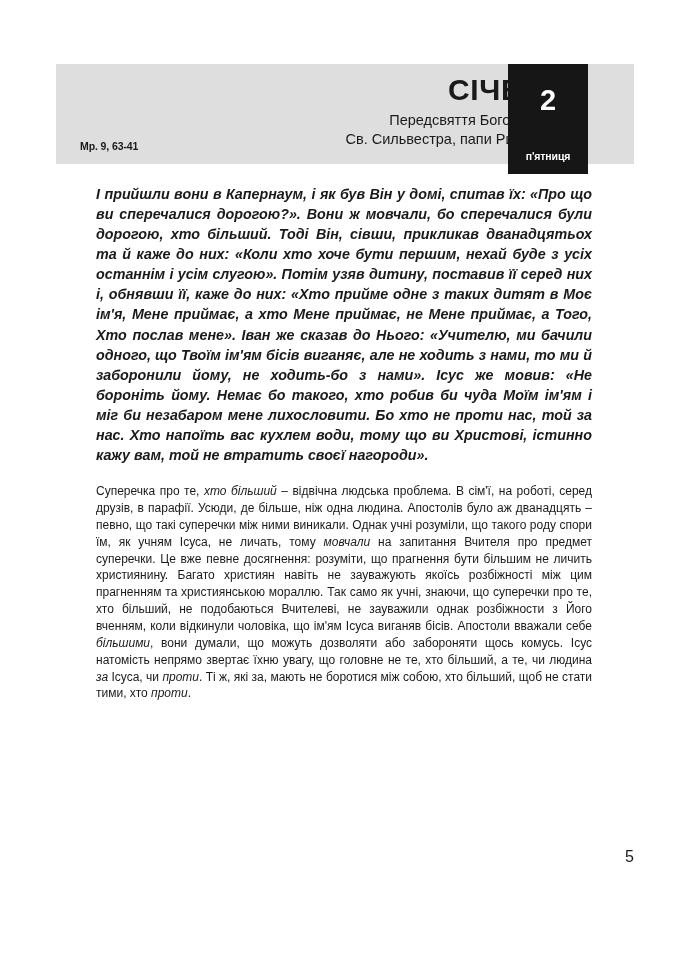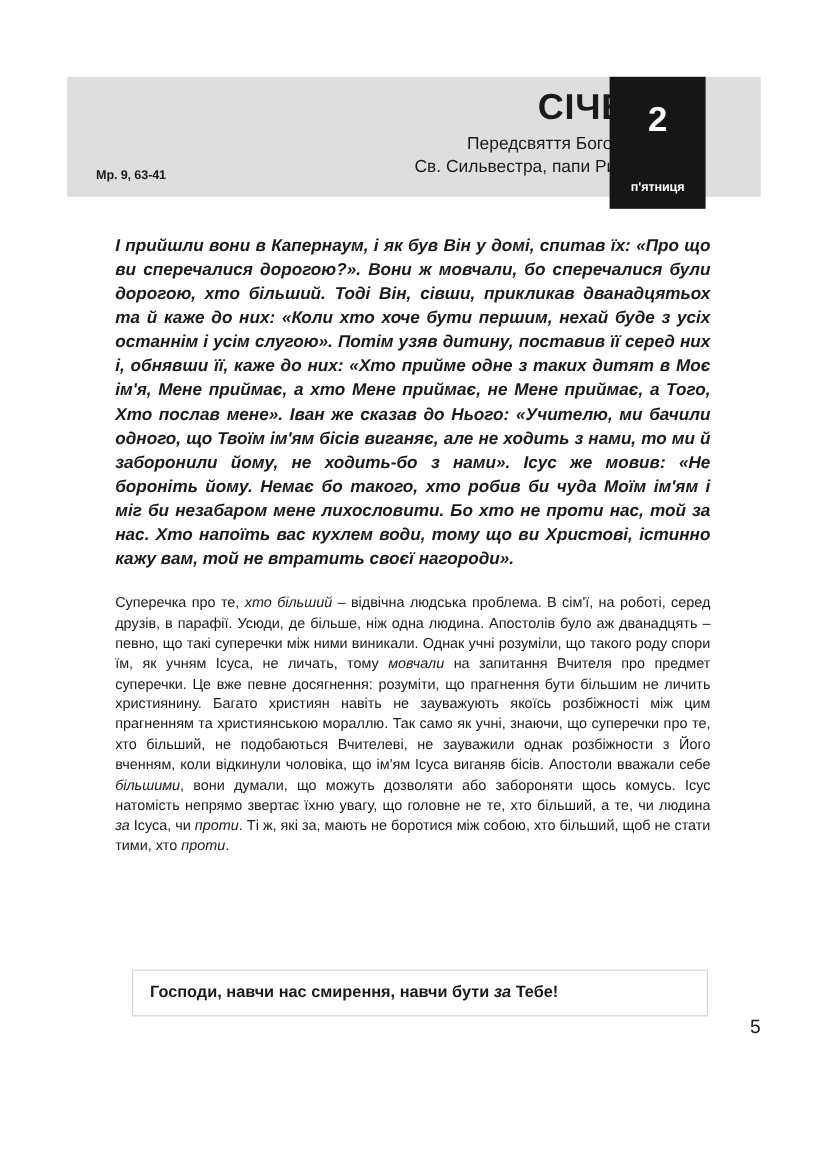--- a/index.html
+++ b/index.html
@@ -113,21 +113,20 @@
     font-weight: bold;
     letter-spacing: -0.1px;
   }
 
   
   .content {
     position: absolute;
     left: 96px;
     top: 184px;
     width: 496px;
-    margin-top: 11px;
   }
 
   p.gospel {
     margin: 0 0 18px 0;
     font-style: italic;
     font-weight: bold;
     font-size: 14.3px;
     line-height: 1.405;
     text-align: justify;
     color: #1a1a1a;
@@ -203,19 +202,16 @@
   <div class="date-block">
     <div class="date-number">2</div>
     <div class="weekday">п'ятниця</div>
   </div>
 
   <div class="content">
     <p class="gospel">І прийшли вони в Капернаум, і як був Він у домі, спитав їх: «Про що ви сперечалися дорогою?». Вони ж мовчали, бо сперечалися були дорогою, хто більший. Тоді Він, сівши, прикликав дванадцятьох та й каже до них: «Коли хто хоче бути першим, нехай буде з усіх останнім і усім слугою». Потім узяв дитину, поставив її серед них і, обнявши її, каже до них: «Хто прийме одне з таких дитят в Моє ім'я, Мене приймає, а хто Мене приймає, не Мене приймає, а Того, Хто послав мене». Іван же сказав до Нього: «Учителю, ми бачили одного, що Твоїм ім'ям бісів виганяє, але не ходить з нами, то ми й заборонили йому, не ходить-бо з нами». Ісус же мовив: «Не бороніть йому. Немає бо такого, хто робив би чуда Моїм ім'ям і міг би незабаром мене лихословити. Бо хто не проти нас, той за нас. Хто напоїть вас кухлем води, тому що ви Христові, істинно кажу вам, той не втратить своєї нагороди».</p>
     <p class="commentary"><span>Суперечка про те, </span><em>хто більший</em><span> – відвічна людська проблема. В сім'ї, на роботі, серед друзів, в парафії. Усюди, де більше, ніж одна людина. Апостолів було аж дванадцять – певно, що такі суперечки між ними виникали. Однак учні розуміли, що такого роду спори їм, як учням Ісуса, не личать, тому </span><em>мовчали</em><span> на запитання Вчителя про предмет суперечки. Це вже певне досягнення: розуміти, що прагнення бути більшим не личить християнину. Багато християн навіть не зауважують якоїсь розбіжності між цим прагненням та християнською мораллю. Так само як учні, знаючи, що суперечки про те, хто більший, не подобаються Вчителеві, не зауважили однак розбіжности з Його вченням, коли відкинули чоловіка, що ім'ям Ісуса виганяв бісів. Апостоли вважали себе </span><em>більшими</em><span>, вони думали, що можуть дозволяти або забороняти щось комусь. Ісус натомість непрямо звертає їхню увагу, що головне не те, хто більший, а те, чи людина </span><em>за</em><span> Ісуса, чи </span><em>проти</em><span>. Ті ж, які за, мають не боротися між собою, хто більший, щоб не стати тими, хто </span><em>проти</em><span>.</span></p>
   </div>
 
-  <div class="prayer-box">
-    <p class="prayer-text"><span>Господи, навчи нас смирення, навчи бути </span><em>за</em><span> Тебе!</span></p>
-  </div>
 
   <div class="page-number">5</div>
 
 </div>
 
 </body></html>

